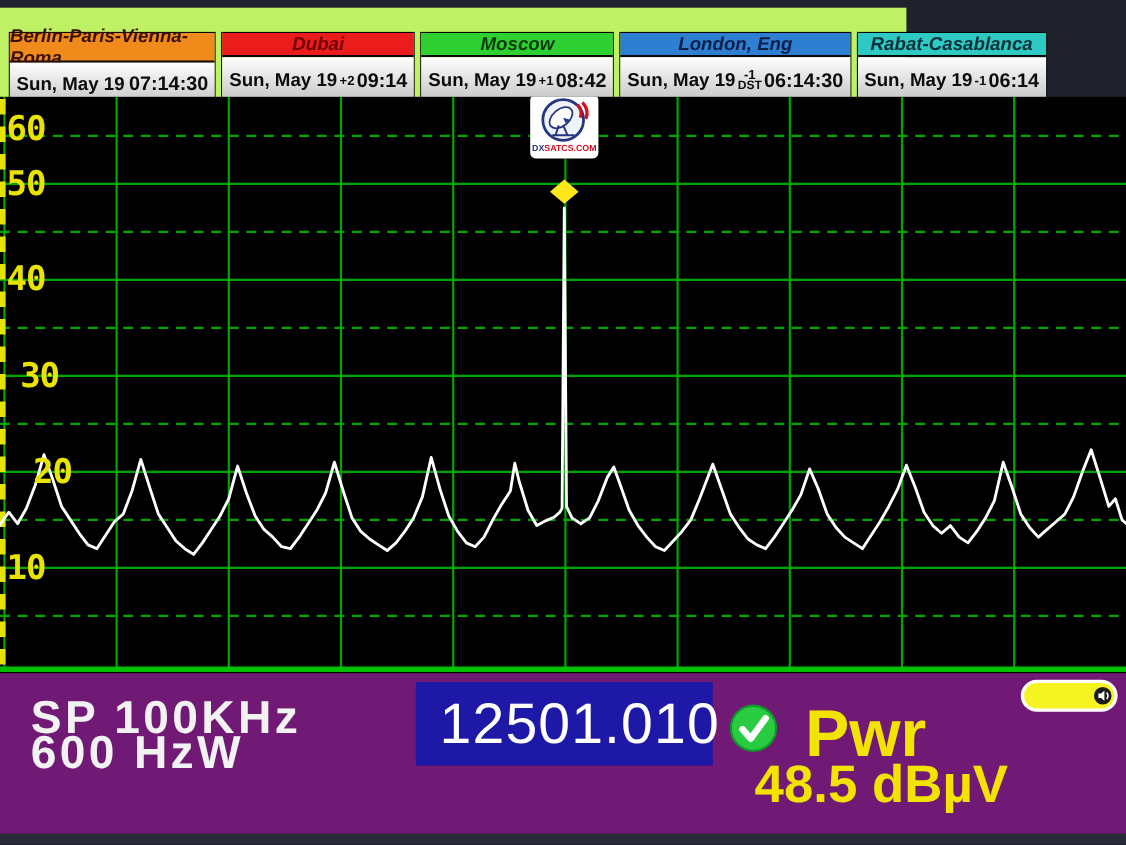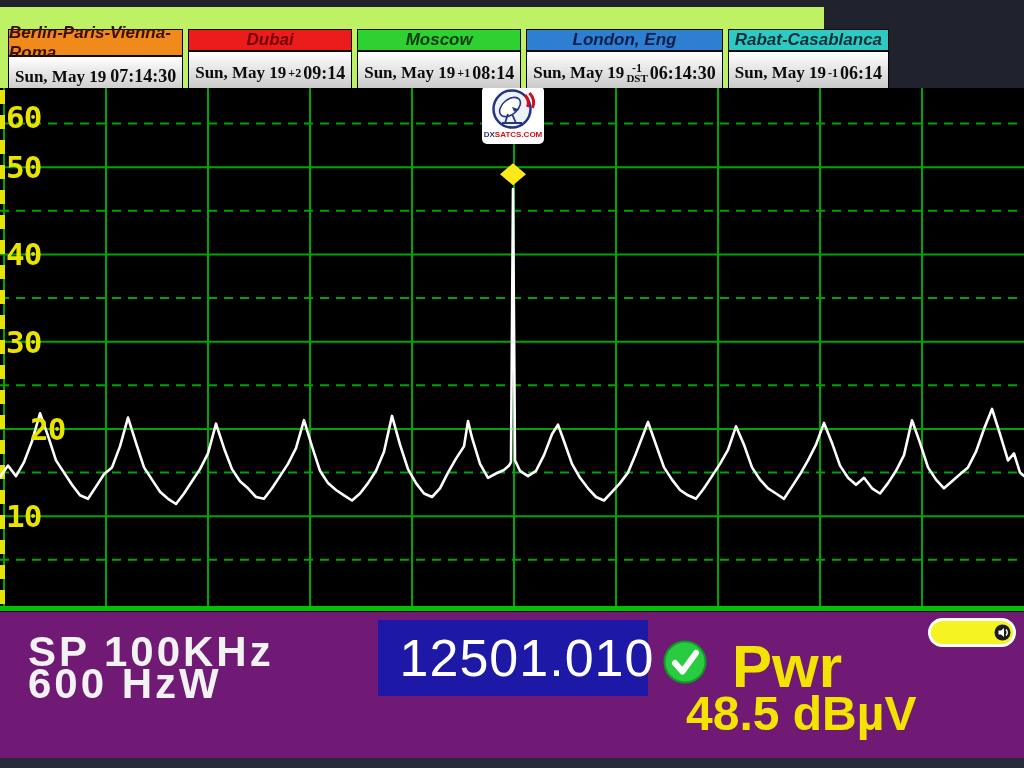--- a/index.html
+++ b/index.html
@@ -12,34 +12,34 @@
   .clock-col{flex:1;display:flex;flex-direction:column;border:1px solid #060608;}
   .city-header{height:25px;display:flex;align-items:center;justify-content:center;
                font-style:italic;font-weight:bold;font-size:17px;border-bottom:2px solid #0a0a0c;}
   .city-0 .city-header{background:#f08a1a;color:#3a1004;}
   .city-1 .city-header{background:#ea1c1c;color:#700000;}
   .city-2 .city-header{background:#2fd032;color:#0a3a0a;}
   .city-3 .city-header{background:#2e7fd2;color:#0b1f49;}
   .city-4 .city-header{background:#2fc9c4;color:#073038;}
   .time-row{height:32px;background:linear-gradient(#ffffff,#c2c2c2);
             display:flex;align-items:center;justify-content:space-between;
-            padding:9px 6px;color:#0c0c0c;font-weight:bold;font-size:17px;font-family:Liberation Serif, serif;}
+            padding:9px 6px;color:#0c0c0c;font-weight:bold;font-size:17px;}
   .time-row .date{white-space:nowrap;}
   .time-row .time{white-space:nowrap;font-size:18px;}
   .offset{font-size:11px;line-height:10px;text-align:center;margin:0 2px;}
   .offset sup{display:block;font-size:12px;font-weight:bold;}
   .offset .dst-label{font-size:11px;}
 
   
   .plot{position:absolute;left:0;top:88px;width:1024px;height:524px;background:#000;overflow:hidden;}
   .plot svg{position:absolute;left:0;top:0;}
   .ylabel{position:absolute;left:6px;width:60px;height:30px;line-height:30px;
           font-family:"DejaVu Sans Mono",monospace;font-weight:bold;font-size:31px;
           color:#e8e400;letter-spacing:-1px;z-index:3;}
-  .yl-60{top:-4px;margin-top:18px;} .yl-50{top:64px;} .yl-40{top:151px;} .yl-30{top:239px;}
+  .yl-60{top:-4px;margin-top:18px;} .yl-50{top:64px;} .yl-40{top:151px;} .yl-30{top:239px;text-align:center;}
   .yl-20{top:326px;padding-left:24px;} .yl-10{top:413px;}
 
   
   .logo{position:absolute;left:482px;top:-2px;width:62px;height:58px;background:#fff;
         border-radius:5px;z-index:4;box-shadow:0 0 3px rgba(0,0,0,.6);}
 
   
   .bottom-bar{position:absolute;left:0;top:612px;width:1024px;height:146px;background:#701a75;}
   .footer-strip{position:absolute;left:0;top:758px;width:1024px;height:10px;background:#272b3a;}
   .sp-label,.bw-label{position:absolute;left:28px;color:#f2f2f2;font-weight:bold;
@@ -87,21 +87,21 @@
       </div>
     </div>
 
     <div class="clock-col city-2">
       <div class="city-header">Moscow</div>
       <div class="time-row">
         <span class="date">Sun, May 19</span>
         <span class="offset">
             <sup>+1</sup>
           </span>
-        <span class="time">08:14</span>
+        <span class="time">08:42</span>
       </div>
     </div>
 
     <div class="clock-col city-3">
       <div class="city-header">London, Eng</div>
       <div class="time-row">
         <span class="date">Sun, May 19</span>
         <span class="offset"><sup>-1</sup><span class="dst-label">DST</span></span>
         <span class="time">06:14:30</span>
       </div>

